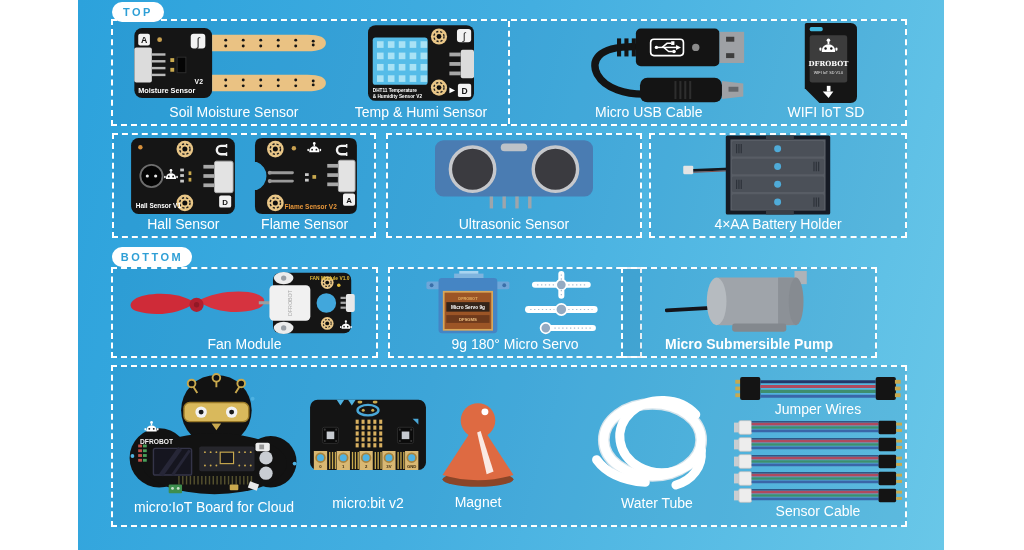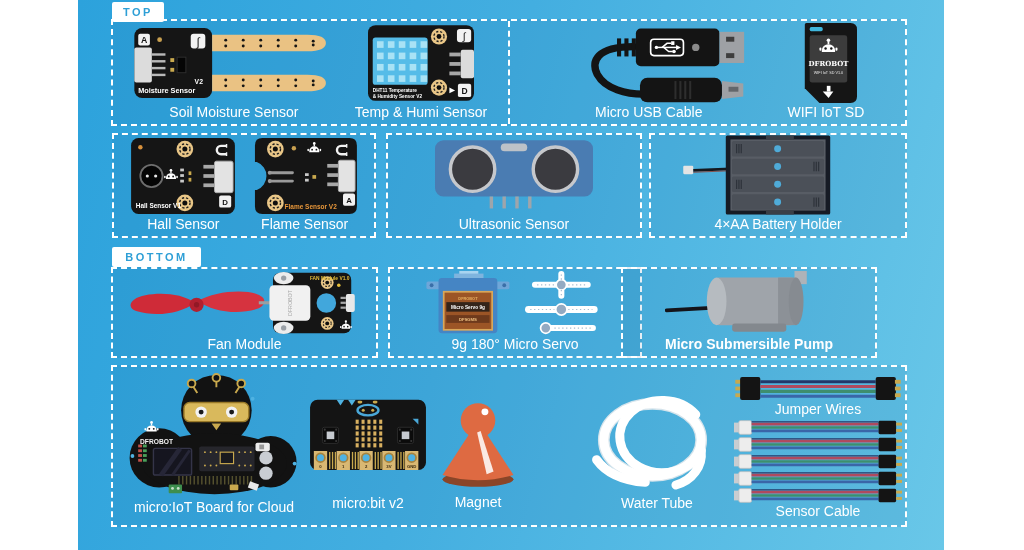--- a/index.html
+++ b/index.html
@@ -2,21 +2,21 @@
 <html><head>
 <meta charset="utf-8">
 <style>
   html,body{margin:0;padding:0;}
   .page{position:relative;width:1024px;height:550px;background:#ffffff;overflow:hidden;
         font-family:"Liberation Sans",sans-serif;}
   .canvas{position:absolute;left:78px;top:0;width:866px;height:550px;
         background:linear-gradient(105deg,#2CA2DC 0%,#43AEE0 45%,#69C7E8 100%);}
   .bx{position:absolute;border:2px dashed #ffffff;box-sizing:border-box;display:flex;
         background:rgba(10,90,150,0.10);}
-  .pill{position:absolute;background:#ffffff;border-radius:2px;display:flex;align-items:center;
+  .pill{position:absolute;background:#ffffff;border-radius:10px;display:flex;align-items:center;
         justify-content:center;color:#2E9FD6;font-weight:bold;font-size:11px;letter-spacing:2.5px;z-index:3;}
   .cell{flex:1;display:flex;align-items:stretch;justify-content:space-evenly;height:100%;}
   .vdiv{width:0;border-left:2px dashed #ffffff;height:100%;}
   .item{display:flex;flex-direction:column;align-items:center;justify-content:flex-end;box-sizing:border-box;height:100%;}
   .gfx{flex:1;display:flex;align-items:center;justify-content:center;}
   .lbl{color:#ffffff;font-size:14px;line-height:16px;padding-bottom:4px;white-space:nowrap;}
   .abs{position:absolute;display:flex;flex-direction:column;align-items:center;justify-content:flex-end;}
   .stack{display:flex;flex-direction:column;gap:2px;align-items:center;}
   svg{display:block;}
 </style>
@@ -311,21 +311,21 @@
               <circle cx="77" cy="88" r="4.5" fill="#4FABD8"></circle>
             <rect x="62" y="2" width="36" height="5" fill="#3A3F47"></rect>
               <rect x="62" y="99" width="36" height="5" fill="#3A3F47"></rect>
           </svg>
         </div>
         <div class="lbl">4×AA Battery Holder</div>
       </div>
     </div>
   </div>
 
-  <div class="pill" style="left:112px;top:247px;width:89px;height:20px;">
+  <div class="pill" style="left:112px;top:247px;width:80px;height:20px;">
     <span>BOTTOM</span>
   </div>
 
   <div class="bx" style="left:111px;top:267px;width:267px;height:91px;">
     <div class="cell">
       <div class="item">
         <div class="gfx">
           <svg viewBox="0 0 265 72" width="236" height="64">
             <path d="M76,36 C58,22 20,24 8,32 C2,36 2,42 10,45 C32,52 60,48 76,36 Z" fill="#CF2B38"></path>
             <path d="M80,34 C98,22 138,20 150,28 C156,31 156,38 148,42 C126,50 96,46 80,34 Z" fill="#D6333F"></path>

